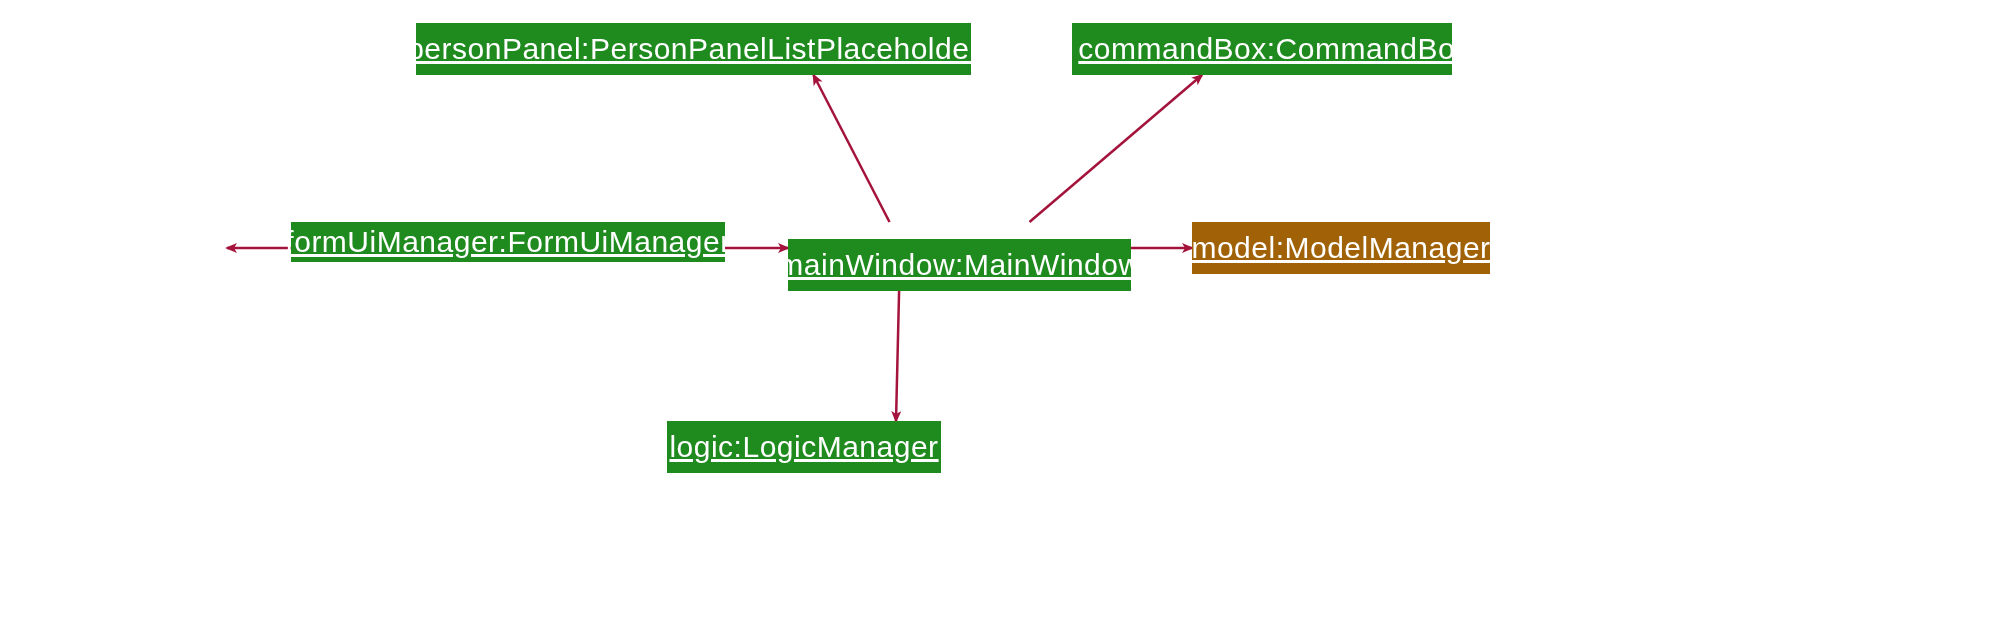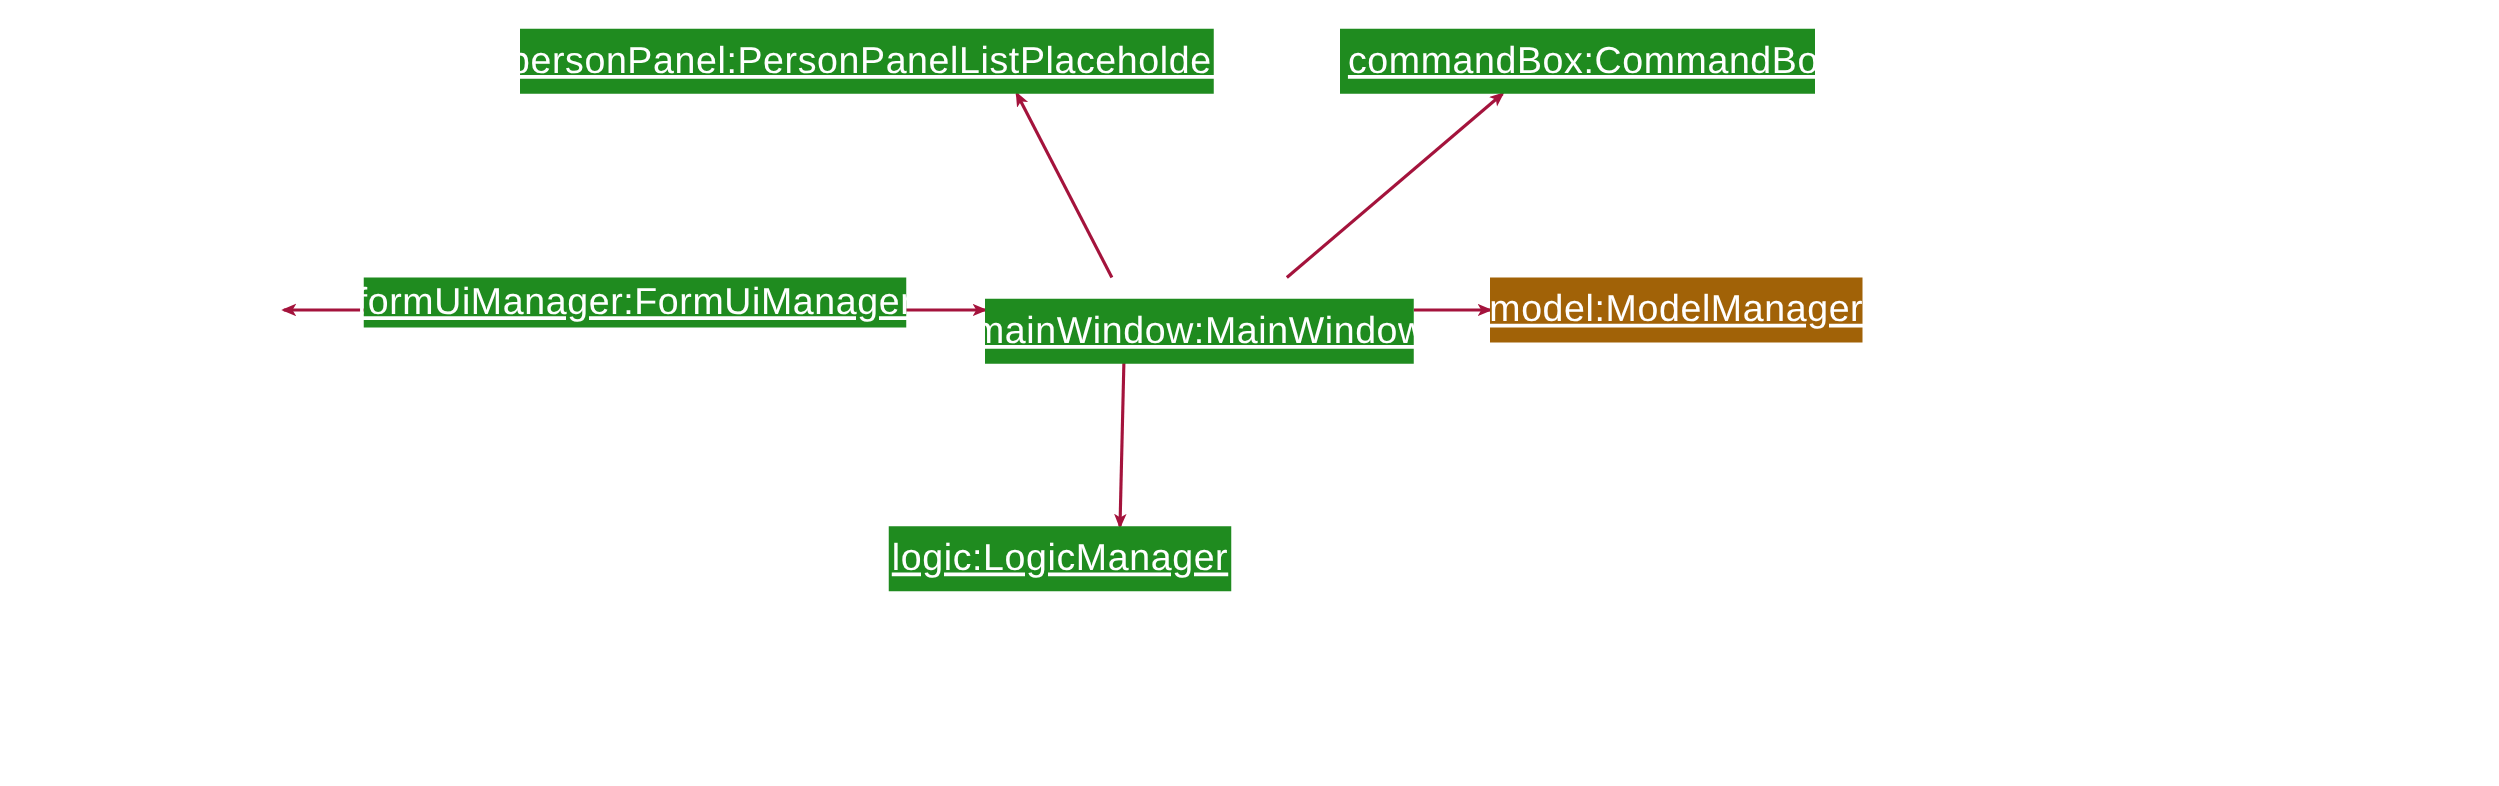--- a/index.html
+++ b/index.html
@@ -62,15 +62,15 @@
 
   <div class="node" id="node-commandBox" style="left: 1072px; top: 23px; width: 380px; height: 52px; background: rgb(31, 139, 31); color: rgb(255, 255, 255); padding-left: 39px;">commandBox:CommandBox</div>
 
 
   <div class="node" id="node-formUiManager" style="left: 291px; top: 222px; width: 434px; height: 40px; background: rgb(31, 139, 31); color: rgb(255, 255, 255);">formUiManager:FormUiManager</div>
 
   <div class="node" id="node-mainWindow" style="left: 788px; top: 222px; width: 343px; height: 52px; background: rgb(31, 139, 31); color: rgb(255, 255, 255); margin-top: 17px;">mainWindow:MainWindow</div>
 
   <div class="node" id="node-model" style="left: 1192px; top: 222px; width: 298px; height: 52px; background: #a16207; color: rgb(255, 255, 255);">model:ModelManager</div>
 
-  <div class="node" id="node-logic" style="left: 711px; top: 421px; width: 274px; height: 52px; background: rgb(31, 139, 31); color: rgb(255, 255, 255);">logic:LogicManager</div>
+  <div class="node" id="node-logic" style="left: 667px; top: 421px; width: 274px; height: 52px; background: rgb(31, 139, 31); color: rgb(255, 255, 255);">logic:LogicManager</div>
 
 </div>
 
 </body></html>

